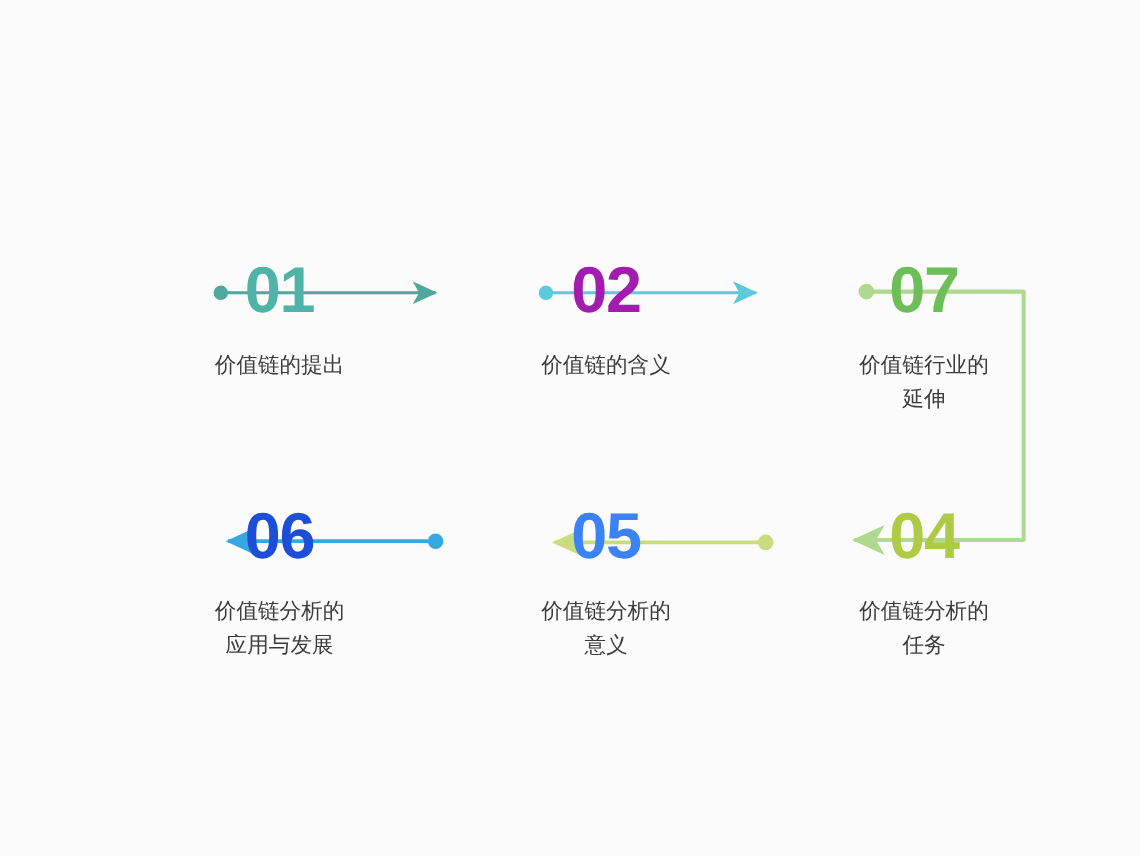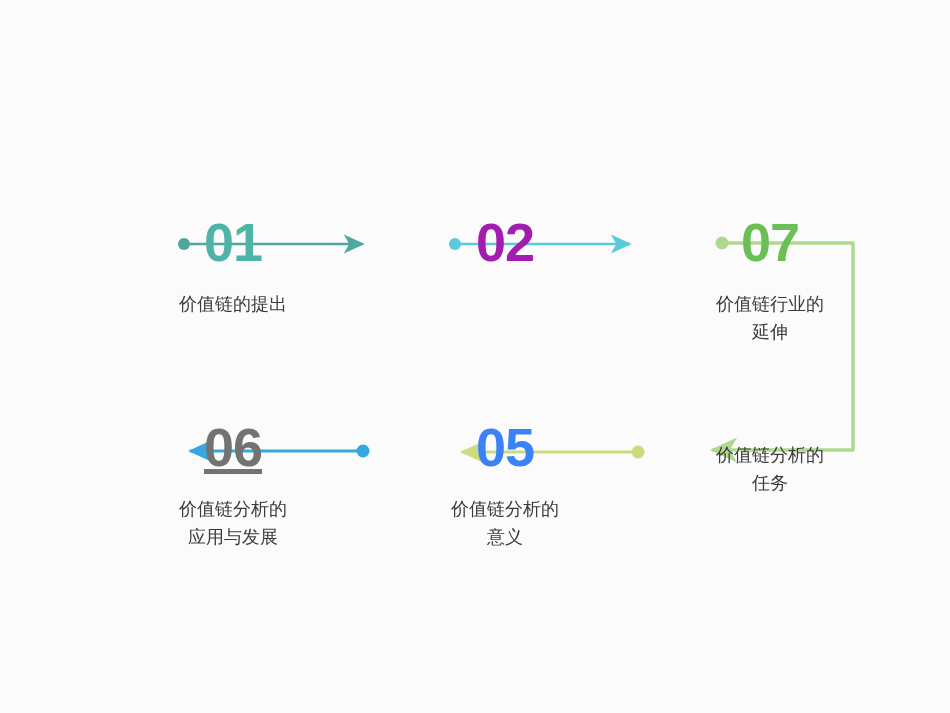--- a/index.html
+++ b/index.html
@@ -142,39 +142,41 @@
       </g>
     </svg>
 
     <div class="step step-01">
       <div class="step-num" style="color: rgb(79, 179, 168);">01</div>
       <div class="step-label">价值链的提出</div>
     </div>
 
     <div class="step step-02">
       <div class="step-num" style="color: #a21caf;">02</div>
+      <div class="step-label">价值链的含义</div>
     </div>
 
     <div class="step step-03">
       <div class="step-num" style="color: rgb(108, 190, 86);">07</div>
       <div class="step-label">价值链行业的
 延伸</div>
     </div>
 
     <div class="step step-04">
+      <div class="step-num" style="color: rgb(175, 203, 70);">04</div>
       <div class="step-label">价值链分析的
 任务</div>
     </div>
 
     <div class="step step-05">
       <div class="step-num" style="color: #3b82f6;">05</div>
       <div class="step-label">价值链分析的
 意义</div>
     </div>
 
     <div class="step step-06">
-      <div class="step-num" style="color: #737373; text-decoration: underline;">06</div>
+      <div class="step-num" style="color: #1d4ed8;">06</div>
       <div class="step-label">价值链分析的
 应用与发展</div>
     </div>
 
   </div>
 </div>
 
 </body></html>

